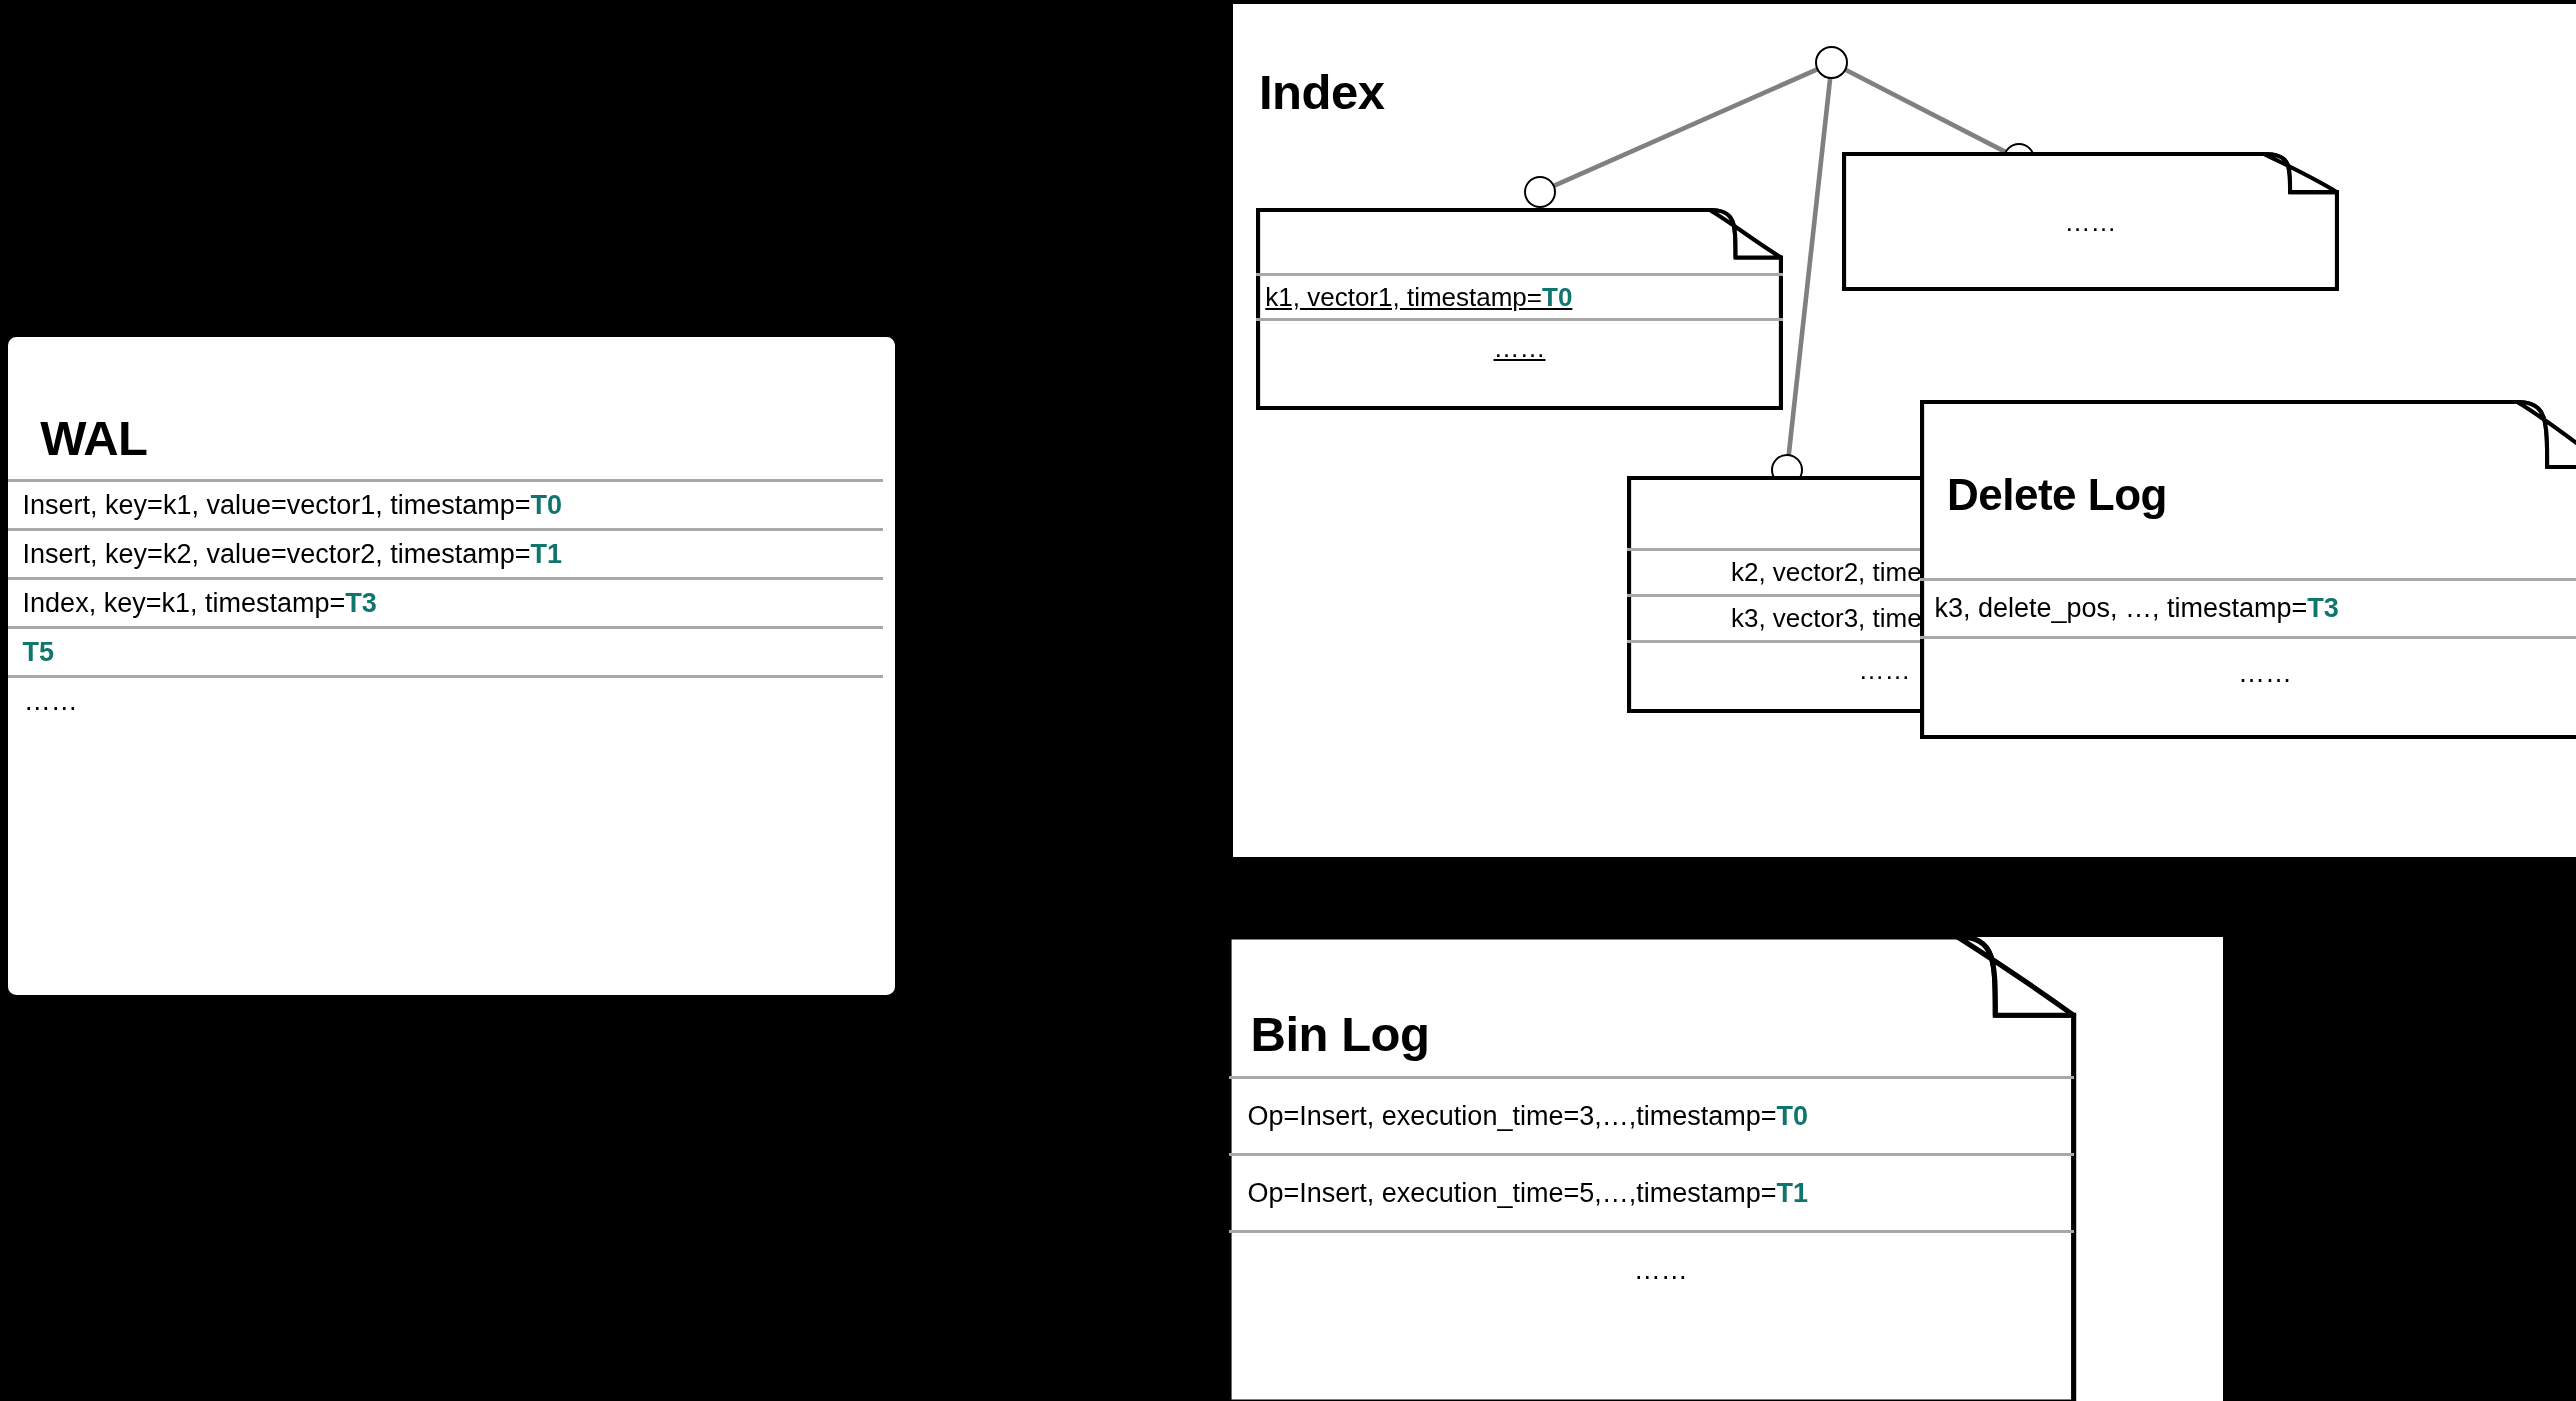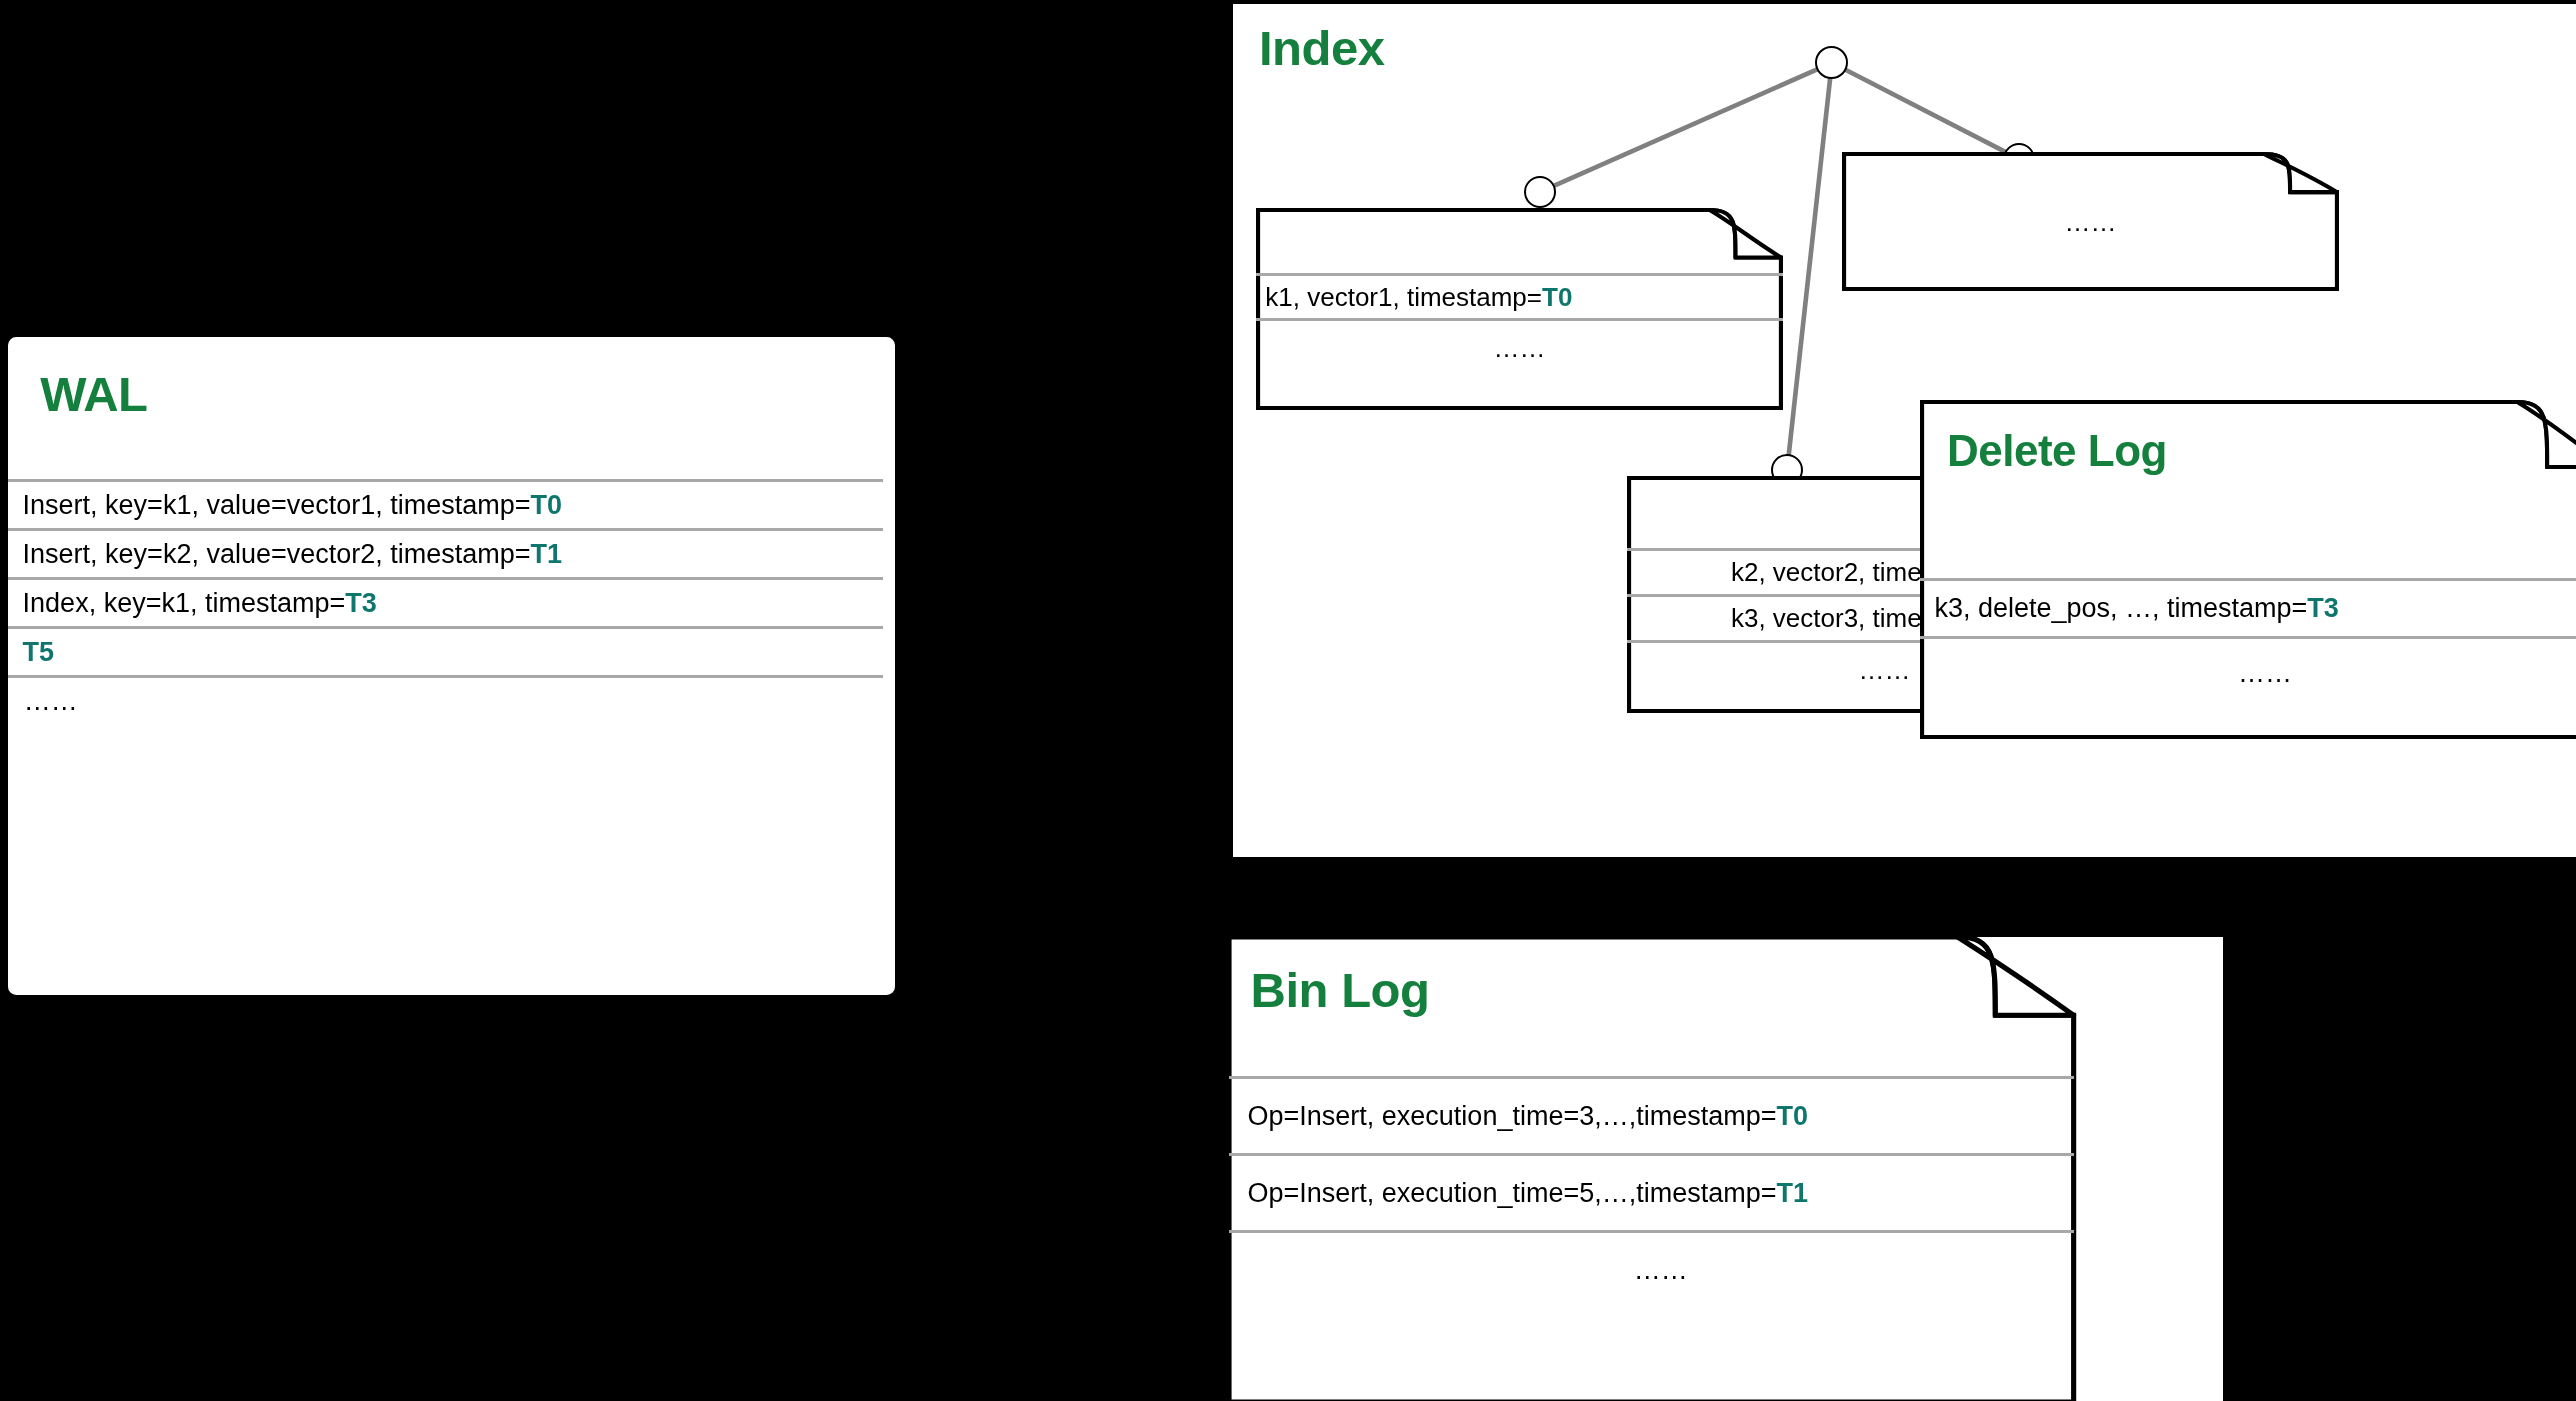--- a/index.html
+++ b/index.html
@@ -11,23 +11,23 @@
   .panel{position:absolute;background:#ffffff;box-sizing:border-box;}
   
   #wal-panel{
     left:5.2px;top:334px;width:893px;height:664px;
     border:3.1px solid #000000;border-radius:11.3px;
   }
   #index-panel{left:1233px;top:4.1px;width:1577px;height:853px;}
   #binlog-panel{left:1229px;top:937px;width:994px;height:465px;}
 
   .panel-title{
-    position:absolute;font-weight:bold;color:#15803d;
+    position:absolute;font-weight:bold;color:#000000;
     font-family:"Liberation Sans","DejaVu Sans",sans-serif;
-    letter-spacing:-0.5px;white-space:nowrap;
+    letter-spacing:-0.5px;white-space:nowrap;margin-top:44px;
   }
   #wal-title{left:32px;top:29px;font-size:49px;}
   #index-title{left:26px;top:15.5px;font-size:49px;}
   #binlog-title{left:21.6px;top:25px;font-size:49px;}
   #deletelog-title{left:27px;top:26px;font-size:44px;}
 
   
   .rows{position:absolute;left:0;right:12px;}
   .row{
     position:relative;box-sizing:border-box;
@@ -45,21 +45,21 @@
   #wal-rows .row.center{padding-left:15.5px;justify-content:flex-start;}
 
   
   .note{position:absolute;}
   .note svg{position:absolute;left:0;top:0;overflow:visible;}
   .note .rows{position:absolute;left:0;right:0;}
 
   
   #card-k1{left:23px;top:204px;width:527px;height:202px;}
   #card-k1 .rows{top:65px;}
-  #card-k1 .row{height:45px;font-size:26px;padding-left:9.3px;}
+  #card-k1 .row{height:45px;font-size:26px;padding-left:9.3px;text-decoration:underline;}
   #card-k1 .row.ell{height:58px;justify-content:center;padding-left:0;}
 
   #card-dots{left:609px;top:148px;width:497px;height:139px;}
   #card-dots .center-ell{
     position:absolute;left:0;right:0;top:50%;transform:translateY(-50%);
     text-align:center;font-size:26px;color:#000;
   }
 
   #card-k23{left:394px;top:472px;width:515px;height:237px;}
   #card-k23 .rows{top:72px;}

